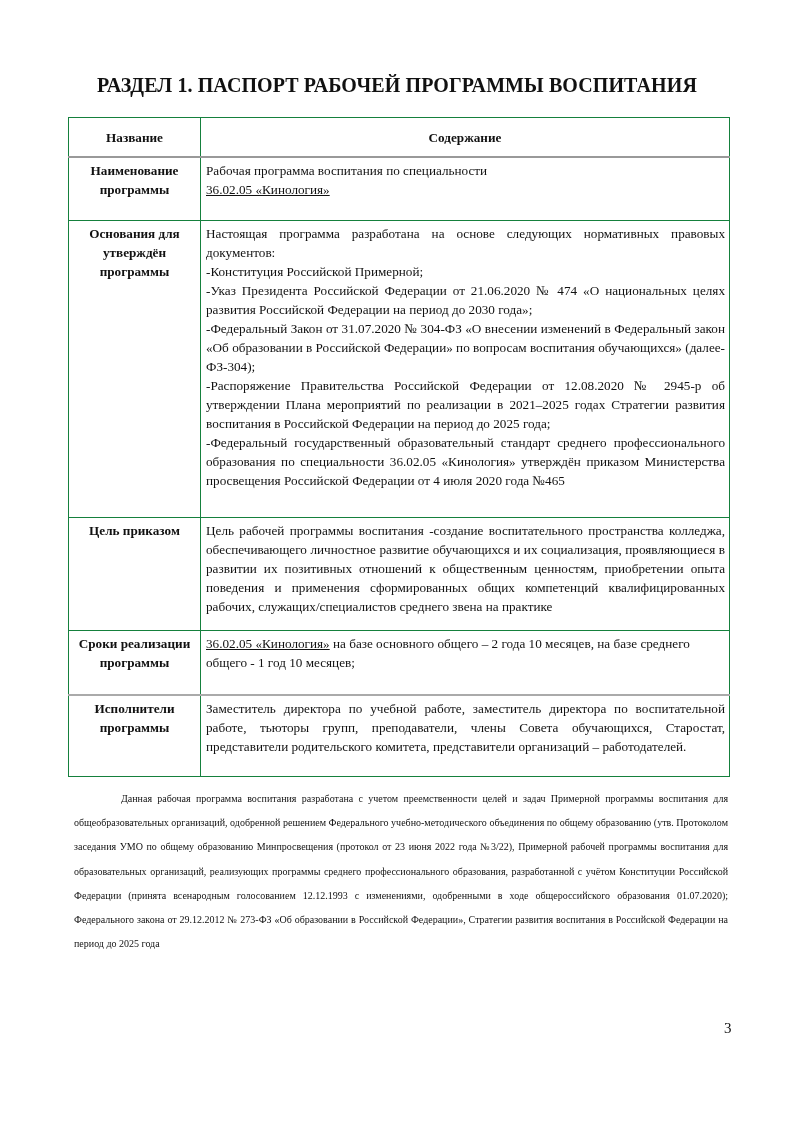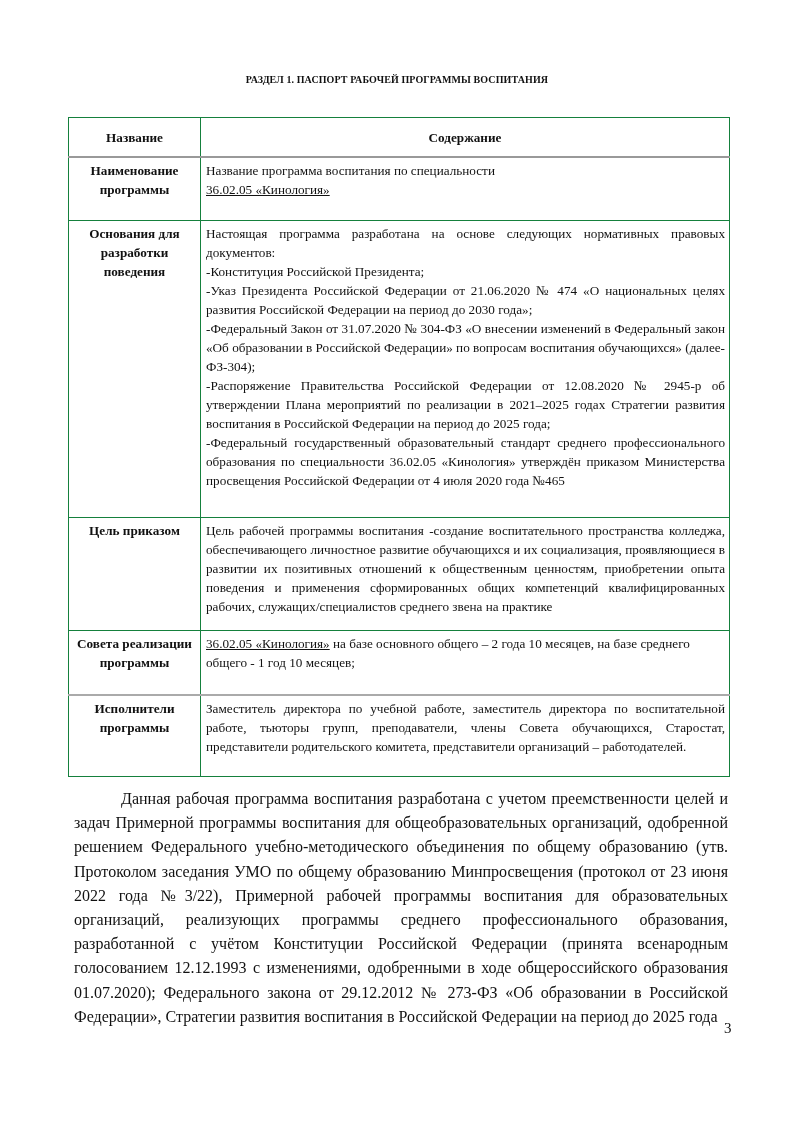--- a/index.html
+++ b/index.html
@@ -1,80 +1,80 @@
 <!DOCTYPE html>
 <html><head>
 <meta charset="utf-8">
 <style>
   html, body { margin: 0; padding: 0; background: #ffffff; }
   body { width: 794px; height: 1123px; position: relative; overflow: hidden;
          font-family: "Liberation Serif", "DejaVu Serif", serif; color: #111; }
   .page-title { position: absolute; top: 74px; left: 0; width: 794px; text-align: center;
-                font-weight: bold; font-size: 10px; letter-spacing: 0.1px; }
+                font-weight: bold; font-size: 20px; letter-spacing: 0.1px; }
   table.passport { position: absolute; top: 117px; left: 68px; width: 662px;
                    border-collapse: collapse; font-size: 13.2px; line-height: 19px; }
   table.passport td, table.passport th { border: 1px solid #15803d; vertical-align: top; padding: 0; }
   table.passport th { font-weight: bold; text-align: center; vertical-align: middle; height: 38px; }
   table.passport tr.head th { border-bottom: 2px solid #999; }
   table.passport tr.r4 td { border-bottom: 2px solid #aaa; }
   .col-name { width: 132px; }
   td.name { font-weight: bold; text-align: center; padding: 3px 4px 0 4px !important; }
   td.content { text-align: justify; padding: 3px 4px 4px 5px !important; }
   td.content .line { display: block; }
   .u { text-decoration: underline; }
   tr.r1 td { height: 55px; }
   tr.r2 td { height: 289px; }
   tr.r3 td { height: 105px; }
   tr.r4 td { height: 56px; }
   tr.r5 td { height: 73px; }
   .body-para { position: absolute; top: 787px; left: 74px; width: 654px;
-               font-size: 16px; line-height: 24.2px; text-align: justify; text-indent: 47px; }
+               font-size: 10px; line-height: 24.2px; text-align: justify; text-indent: 47px; }
   .page-number { position: absolute; top: 1020px; left: 724px; font-size: 15px; }
 </style>
 </head>
 <body>
 
 <div class="page-title">РАЗДЕЛ 1. ПАСПОРТ РАБОЧЕЙ ПРОГРАММЫ ВОСПИТАНИЯ</div>
 
 <table class="passport">
   <colgroup>
       <col class="col-name">
       <col>
     </colgroup>
   <tbody>
       <tr class="head">
     <th>Название</th>
     <th>Содержание</th>
   </tr>
   <tr class="r1">
     <td class="name">Наименование программы</td>
     <td class="content">
-      <span class="line">Название программа воспитания по специальности</span>
+      <span class="line">Рабочая программа воспитания по специальности</span>
       <span class="line u">36.02.05 «Кинология»</span>
     </td>
   </tr>
   <tr class="r2">
-    <td class="name">Основания для разработки поведения</td>
+    <td class="name">Основания для утверждён программы</td>
     <td class="content">
       <span class="line">Настоящая программа разработана на основе следующих нормативных правовых документов:</span>
-      <span class="line">-Конституция Российской Президента;</span>
+      <span class="line">-Конституция Российской Примерной;</span>
       <span class="line">-Указ Президента Российской Федерации от 21.06.2020 № 474 «О национальных целях развития Российской Федерации на период до 2030 года»;</span>
       <span class="line">-Федеральный Закон от 31.07.2020 № 304-ФЗ «О внесении изменений в Федеральный закон «Об образовании в Российской Федерации» по вопросам воспитания обучающихся» (далее-ФЗ-304);</span>
       <span class="line">-Распоряжение Правительства Российской Федерации от 12.08.2020 № 2945-р об утверждении Плана мероприятий по реализации в 2021–2025 годах Стратегии развития воспитания в Российской Федерации на период до 2025 года;</span>
       <span class="line">-Федеральный государственный образовательный стандарт среднего профессионального образования по специальности 36.02.05 «Кинология» утверждён приказом Министерства просвещения Российской Федерации от 4 июля 2020 года №465</span>
     </td>
   </tr>
   <tr class="r3">
     <td class="name">Цель приказом</td>
     <td class="content">
       <span class="line">Цель рабочей программы воспитания -создание воспитательного пространства колледжа, обеспечивающего личностное развитие обучающихся и их социализация, проявляющиеся в развитии их позитивных отношений к общественным ценностям, приобретении опыта поведения и применения сформированных общих компетенций квалифицированных рабочих, служащих/специалистов среднего звена на практике</span>
     </td>
   </tr>
   <tr class="r4">
-    <td class="name">Совета реализации программы</td>
+    <td class="name">Сроки реализации программы</td>
     <td class="content" style="text-align:left"><span class="u">36.02.05 «Кинология»</span><span> на базе основного общего – 2 года 10 месяцев, на базе среднего общего - 1 год 10 месяцев;</span></td>
   </tr>
   <tr class="r5">
     <td class="name">Исполнители программы</td>
     <td class="content">
       <span class="line">Заместитель директора по учебной работе, заместитель директора по воспитательной работе, тьюторы групп, преподаватели, члены Совета обучающихся, Старостат, представители родительского комитета, представители организаций – работодателей.</span>
     </td>
   </tr>
 </tbody>
   </table>

